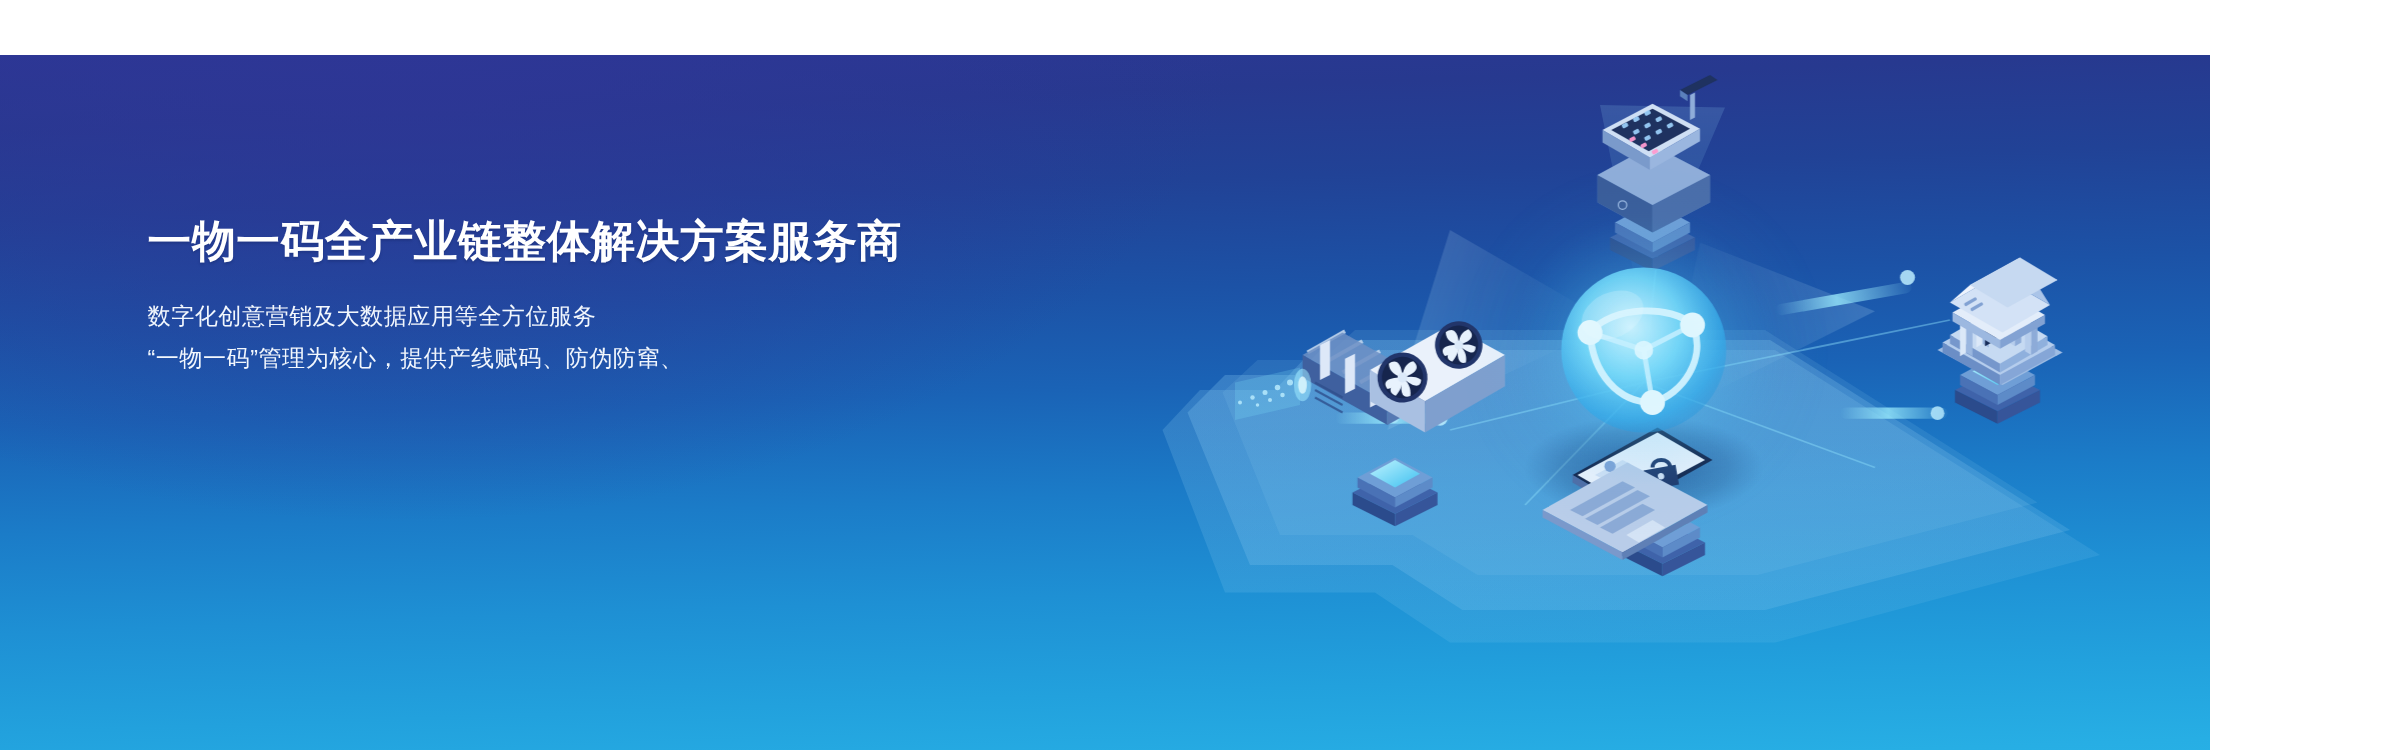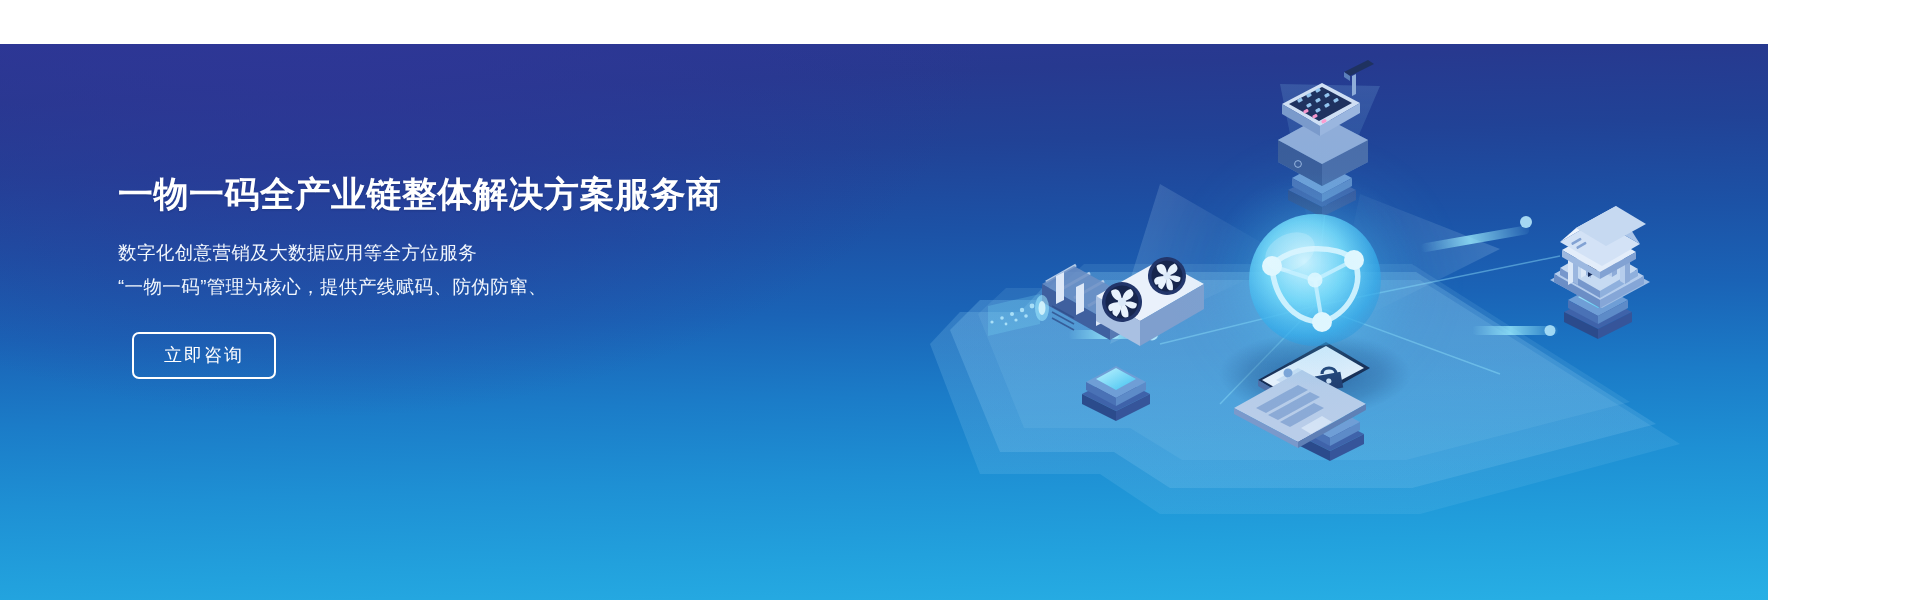--- a/index.html
+++ b/index.html
@@ -83,21 +83,20 @@
 <body>
 
 <div id="banner">
 
   <div class="text-block">
     <div class="headline">一物一码全产业链整体解决方案服务商</div>
     <div class="subline">
       <div>数字化创意营销及大数据应用等全方位服务</div>
       <div>“一物一码”管理为核心，提供产线赋码、防伪防窜、</div>
     </div>
-    <button class="cta">立即咨询</button>
   </div>
 
   <div class="illus">
   <svg viewBox="0 0 1060 600" xmlns="http://www.w3.org/2000/svg">
     <defs>
       <linearGradient id="plat1" x1="0" y1="0" x2="0.6" y2="1">
         <stop offset="0%" stop-color="#7fc3ee" stop-opacity="0.30"></stop>
         <stop offset="100%" stop-color="#9fd6f5" stop-opacity="0.16"></stop>
       </linearGradient>
       <linearGradient id="plat2" x1="0" y1="0" x2="0.6" y2="1">

